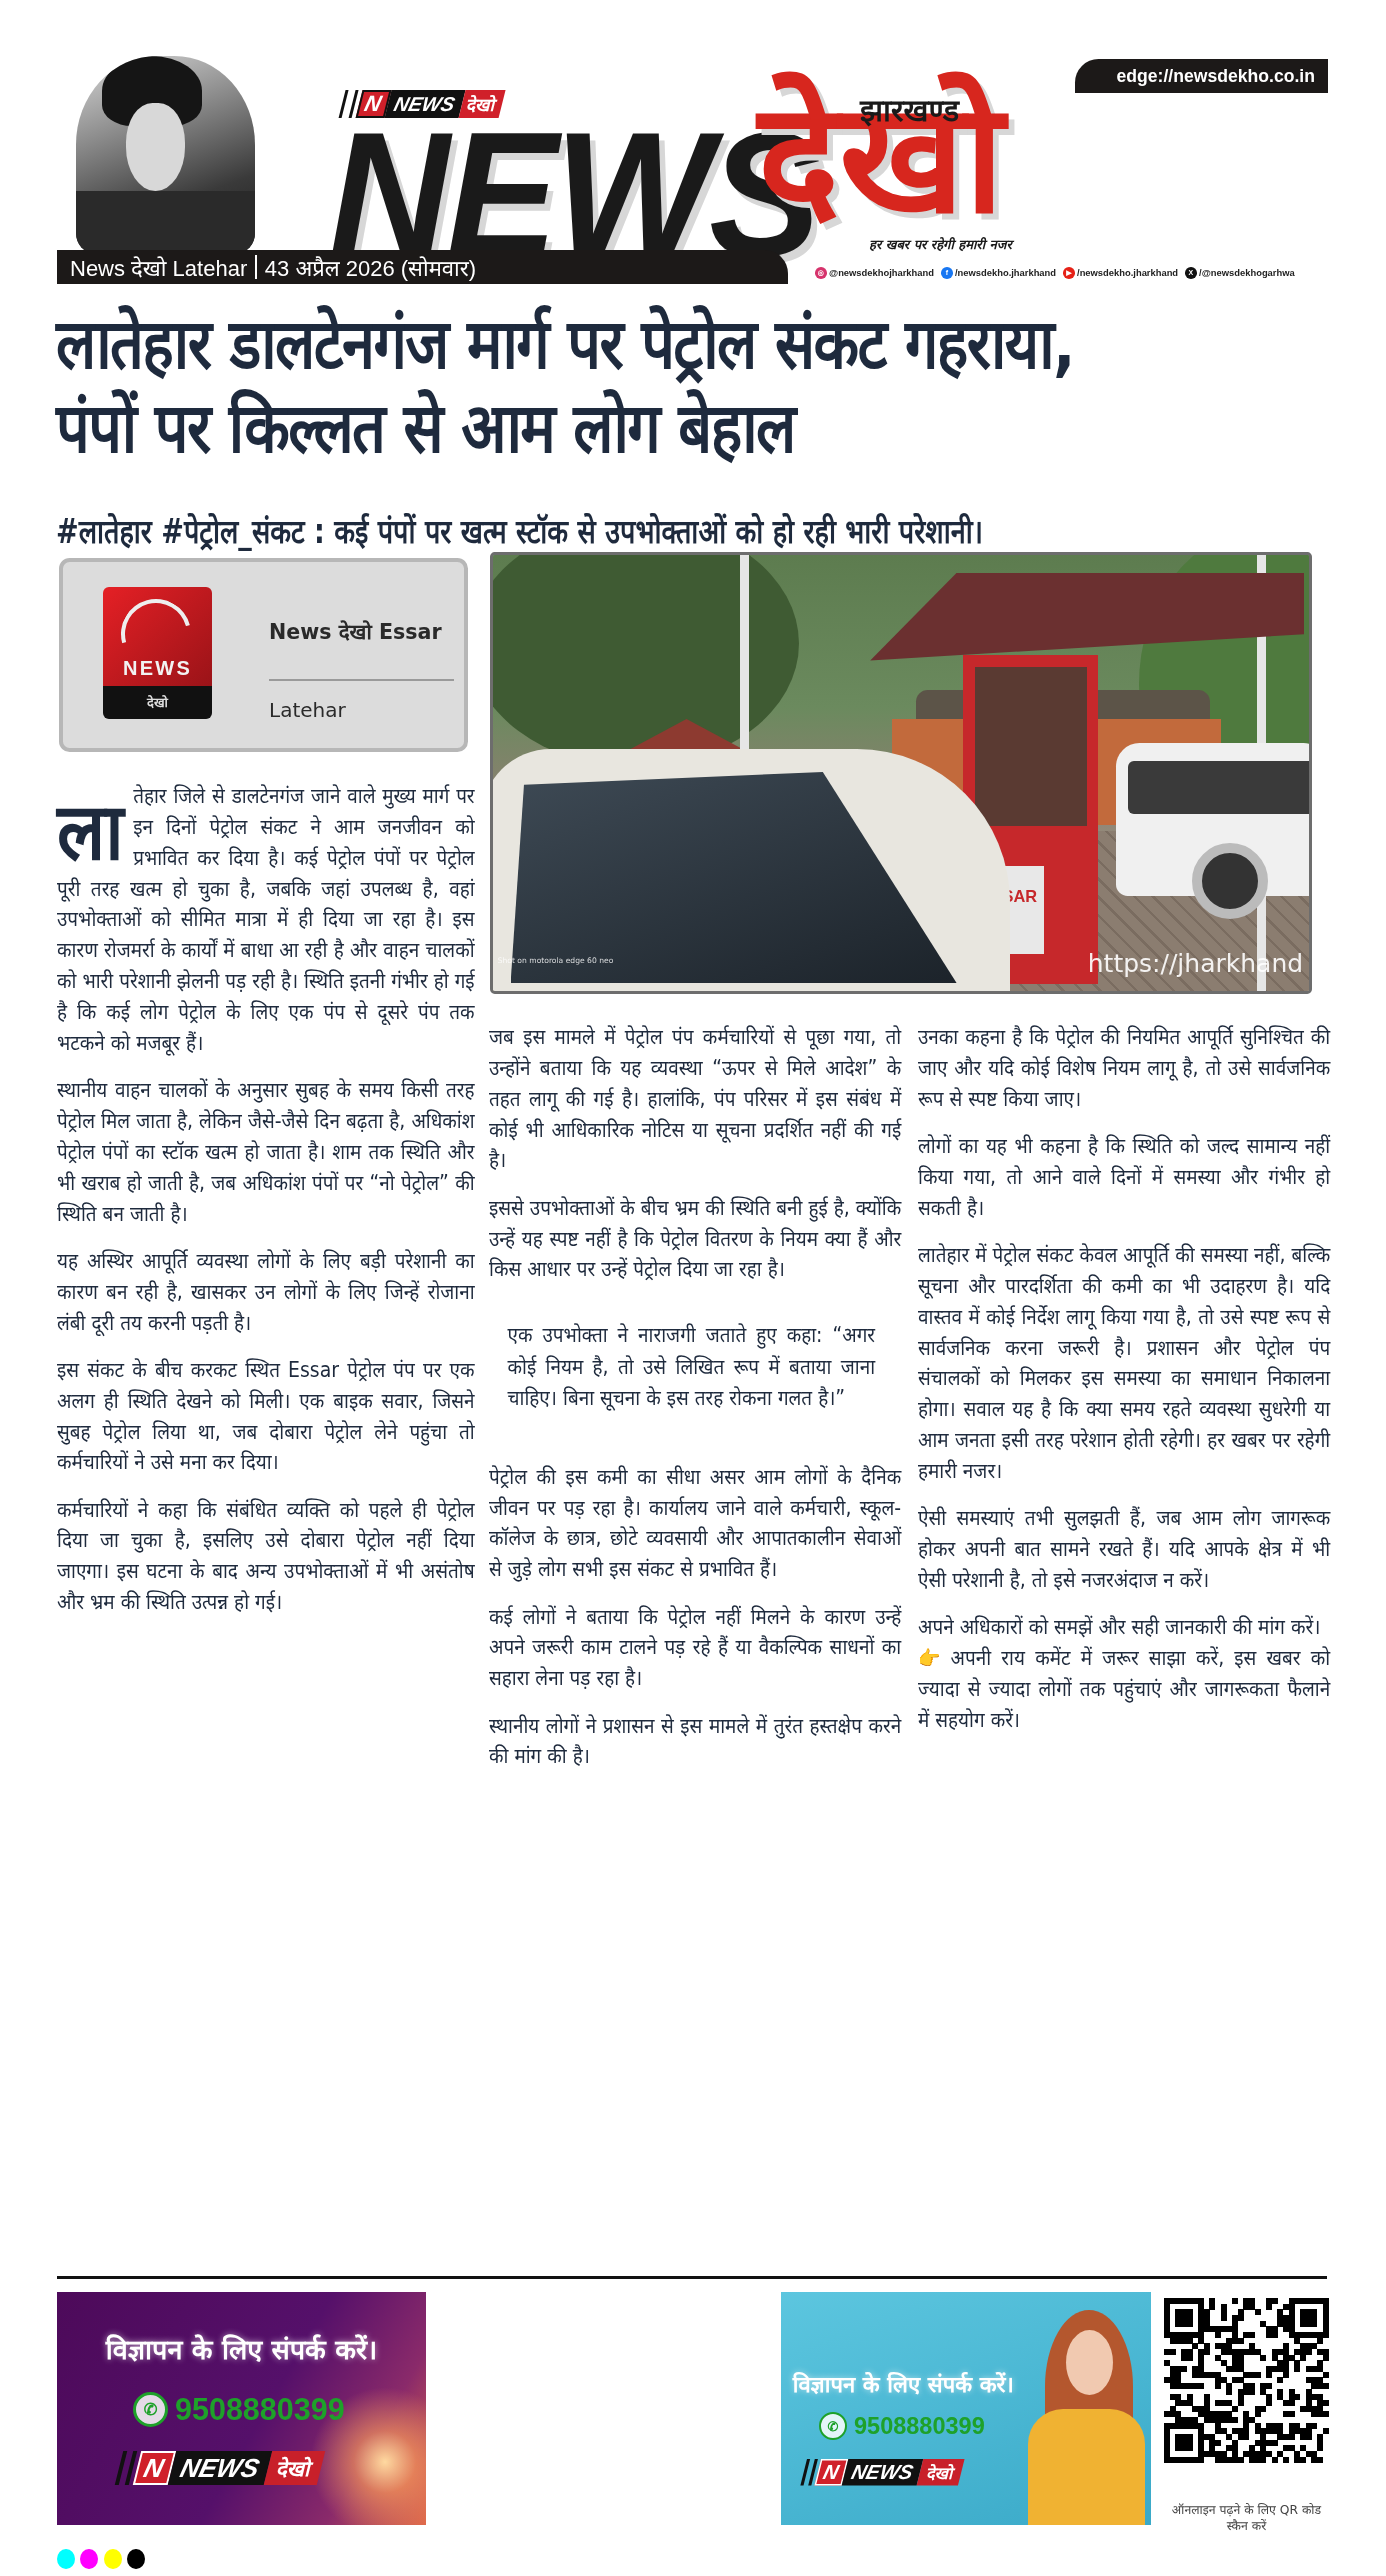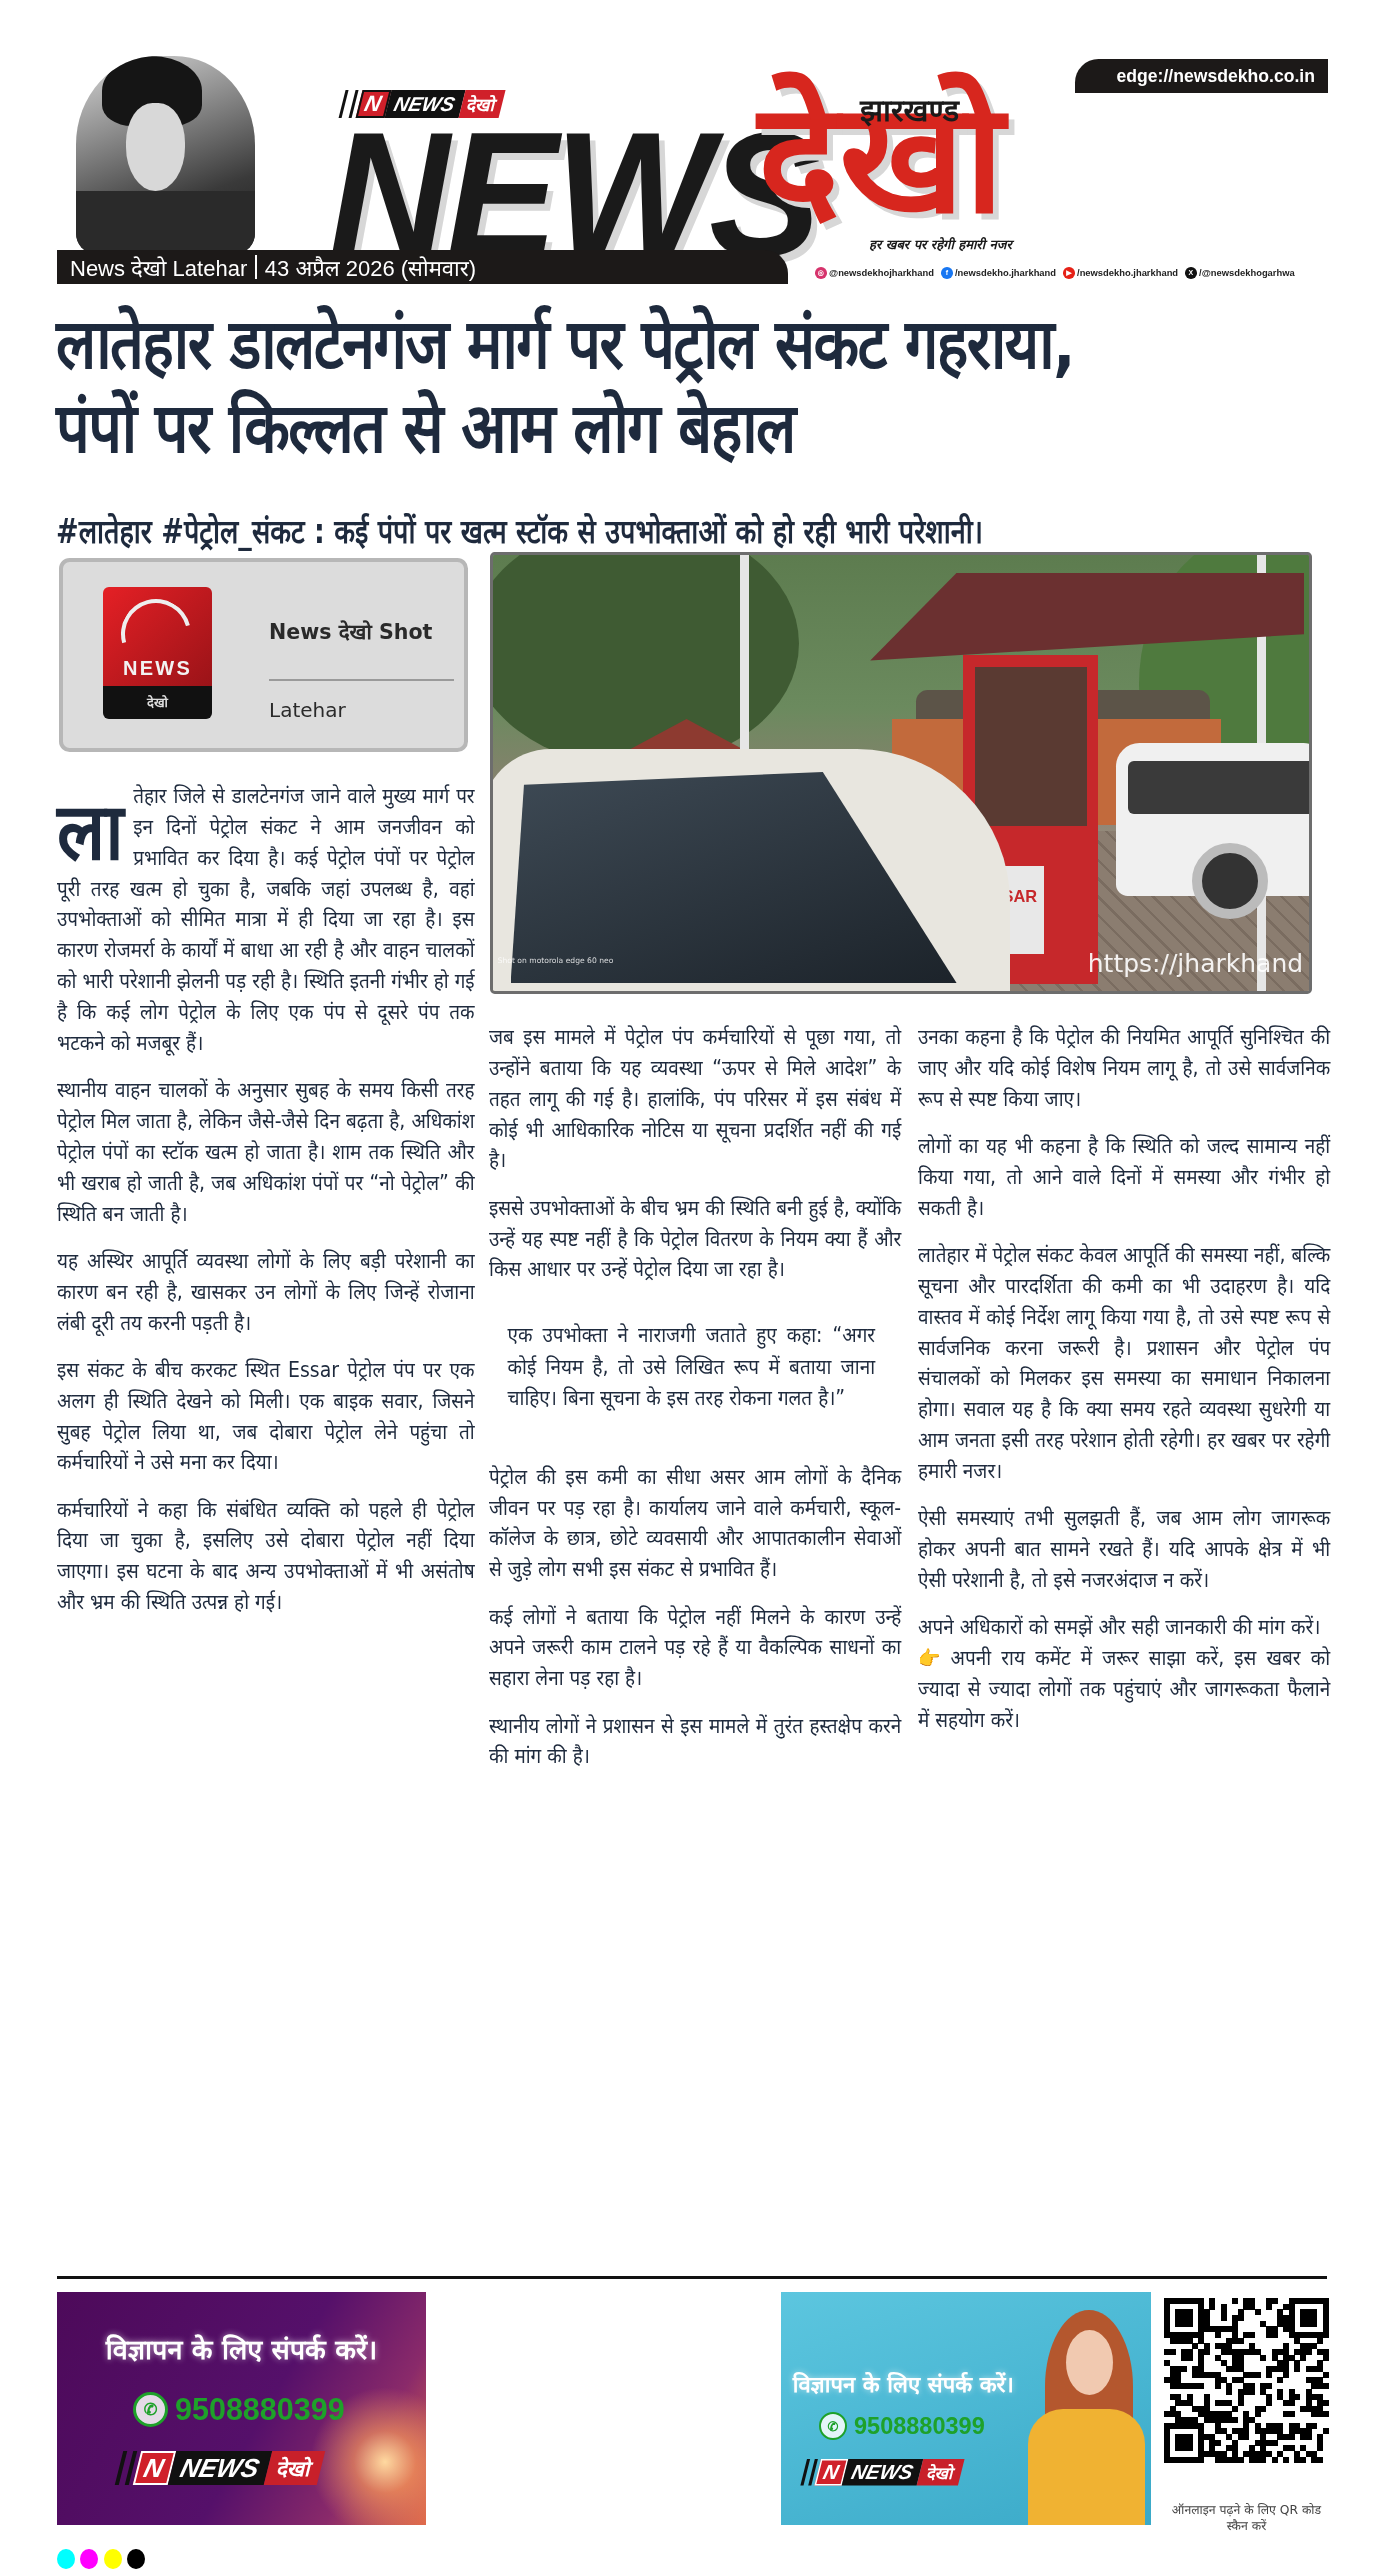--- a/index.html
+++ b/index.html
@@ -164,21 +164,21 @@
 <h2 class="subhead">#लातेहार #पेट्रोल_संकट : कई पंपों पर खत्म स्टॉक से उपभोक्ताओं को हो रही भारी परेशानी।</h2>
 
 <div class="author-card">
   <div class="author-logo">
     <div class="top">
         <div class="arc"></div>
         <div class="txt">NEWS</div>
       </div>
     <div class="bot">देखो</div>
   </div>
-  <div class="author-name">News देखो Shot</div>
+  <div class="author-name">News देखो Essar</div>
   <div class="author-rule"></div>
   <div class="author-loc">Latehar</div>
 </div>
 
 <figure class="photo">
   <div class="sky"></div>
   <div class="tree1"></div>
     <div class="tree2"></div>
   <div class="ground"></div>
   <div class="canopy2"></div>

